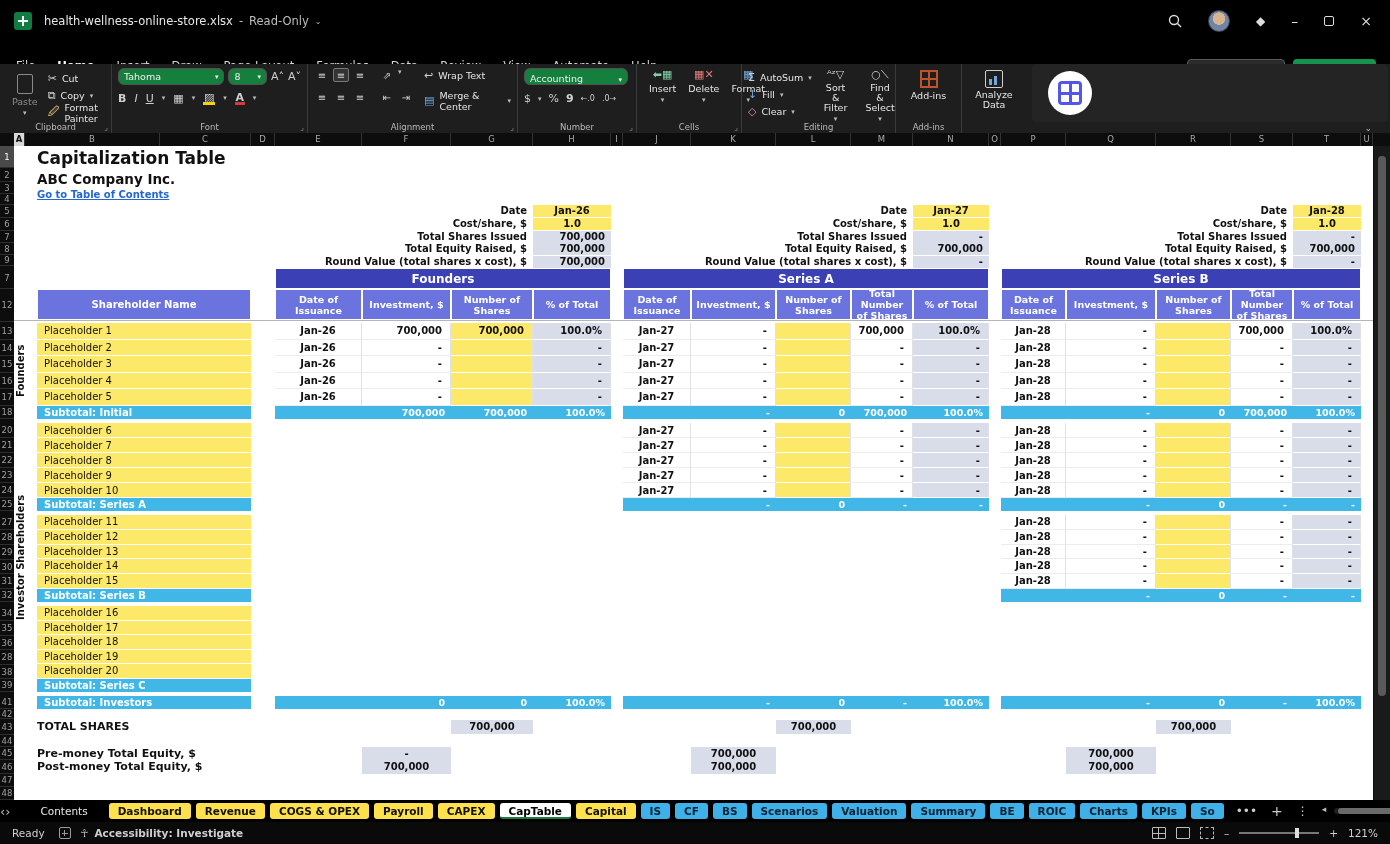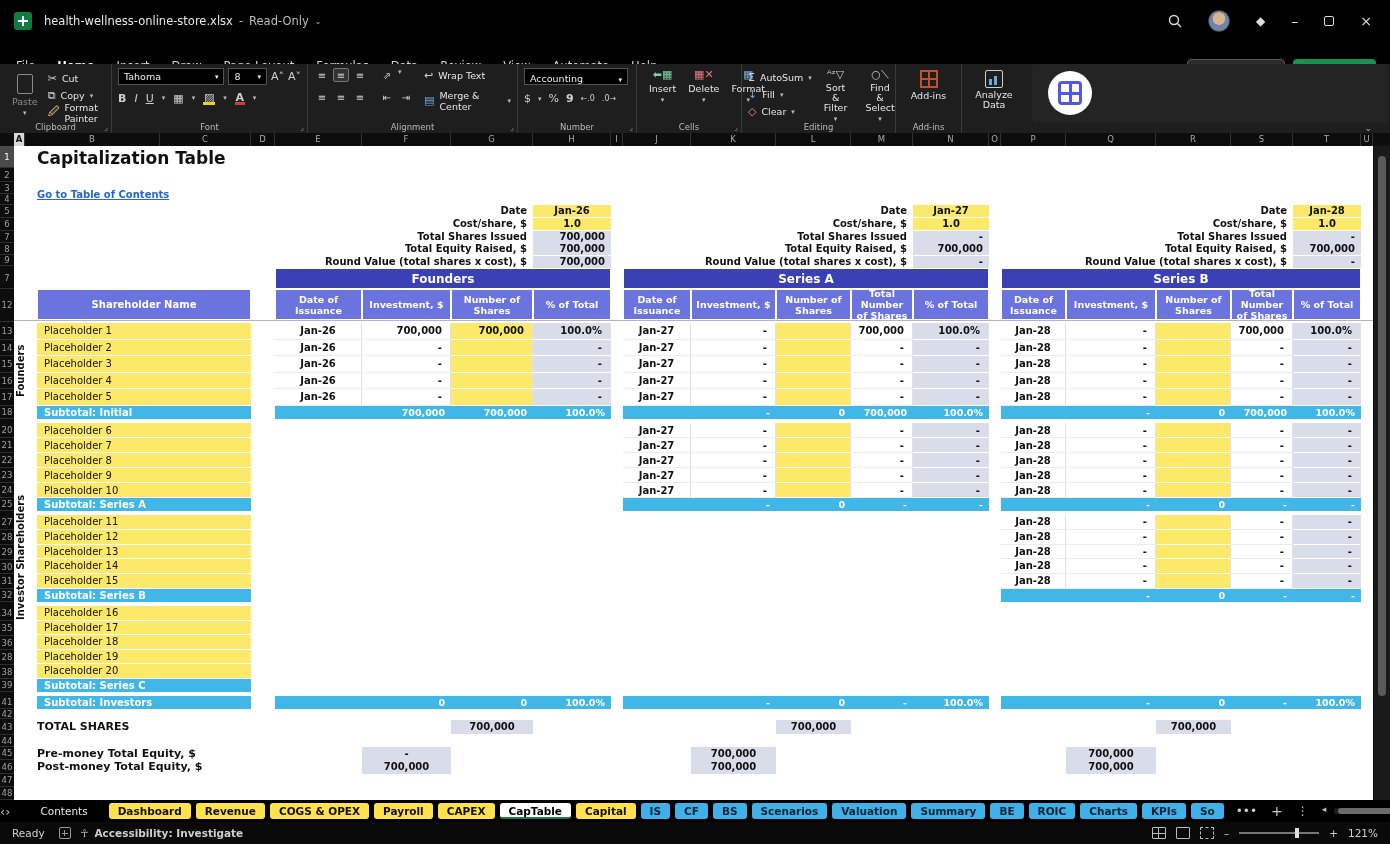--- a/index.html
+++ b/index.html
@@ -30,21 +30,21 @@
 
   
   #ribbon { position:absolute; left:0; top:64px; width:1390px; height:69px; background:#1e1e1e; display:flex; }
   .rgroup { position:relative; height:100%; padding:4px 6px 14px 6px; border-right:1px solid #3a3a3a; }
   .glabel { position:absolute; bottom:1px; left:0; right:0; text-align:center; color:#b9b9b9; font-size:8.5px; }
   .glauncher { position:absolute; bottom:1px; right:3px; color:#999; font-size:8px; }
   .bigbtn { display:flex; flex-direction:column; align-items:center; justify-content:center; color:#e6e6e6; font-size:9.5px; gap:2px; padding:0 6px; }
   .bigbtn .caret { font-size:7px; color:#bbb; }
   .dim { color:#8a8a8a; }
   .smallrow { display:flex; align-items:center; gap:5px; color:#e6e6e6; font-size:9.5px; height:15px; }
-  .ibox { background:#000000; border:1px solid #515151; border-radius:0; color:#eee; font-size:9.5px; display:flex; align-items:center; justify-content:space-between; padding:0 5px; height:17px; }
+  .ibox { background:#15803d; border:1px solid #515151; border-radius:6px; color:#eee; font-size:9.5px; display:flex; align-items:center; justify-content:space-between; padding:0 5px; height:17px; }
   .glyph { color:#cfcfcf; font-size:11px; }
   .fillbar-y { display:inline-block; width:12px; height:3px; background:#f3d10e; margin-top:-2px; }
   .fillbar-r { display:inline-block; width:10px; height:3px; background:#d43b3b; margin-top:-2px; }
   .alico { width:16px; height:14px; display:flex; align-items:center; justify-content:center; color:#cfcfcf; font-size:10px; border-radius:2px; }
   .alico.sel { border:1px solid #777; background:#333; }
   #brand { position:absolute; right:2px; top:0px; width:356px; height:58px; background:#242424; border-radius:4px; display:flex; align-items:center; }
   .brand-circle { width:44px; height:44px; border-radius:50%; background:#fff; margin-left:16px; display:flex; align-items:center; justify-content:center; }
   .brand-grid { width:24px; height:24px; border:3px solid #5157e8; border-radius:4px;
      background:linear-gradient(#5157e8,#5157e8) 50% 0/3px 100% no-repeat, linear-gradient(#5157e8,#5157e8) 0 50%/100% 3px no-repeat; }
   .brand-text { margin-left:14px; color:#fff; }
@@ -401,20 +401,21 @@
         <div class="railnum" style="top: 563px; height: 10px; line-height: 10px;">42</div>
         <div class="railnum" style="top: 573px; height: 16px; line-height: 16px;">43</div>
         <div class="railnum" style="top: 589px; height: 12px; line-height: 12px;">44</div>
         <div class="railnum" style="top: 601px; height: 13px; line-height: 13px;">45</div>
         <div class="railnum" style="top: 614px; height: 14px; line-height: 14px;">46</div>
         <div class="railnum" style="top: 628px; height: 13px; line-height: 13px;">47</div>
         <div class="railnum" style="top: 641px; height: 13px; line-height: 13px;">48</div>
       </div>
     <div id="grid">
         <div class="cell" style="left: 23px; top: 2px; width: 400px; height: 24px; font-size: 17px; font-weight: bold;">Capitalization Table</div>
+        <div class="cell" style="left: 23px; top: 25px; width: 400px; height: 18px; font-size: 13.5px; font-weight: bold;">ABC Company Inc.</div>
         <div class="cell" style="left: 23px; top: 43px; width: 300px; height: 14px; font-size: 10px; font-weight: bold; color: rgb(36, 103, 209); text-decoration: underline;">Go to Table of Contents</div>
         <div class="cell" style="left: 0px; top: 174px; width: 1359px; height: 1px; background: rgb(181, 181, 181);"></div>
         <div class="cell" style="left: 219px; top: 59px; width: 294px; height: 12px; font-size: 10px; font-weight: bold; text-align: right; line-height: 12px;">Date</div>
         <div class="cell" style="left: 519px; top: 59px; width: 78px; height: 12px; background: rgb(252, 233, 106); font-size: 10px; font-weight: bold; text-align: center; line-height: 12px; padding-right: 0px;">Jan-26</div>
         <div class="cell" style="left: 219px; top: 71.8px; width: 294px; height: 12px; font-size: 10px; font-weight: bold; text-align: right; line-height: 12px;">Cost/share, $</div>
         <div class="cell" style="left: 519px; top: 71.8px; width: 78px; height: 12px; background: rgb(252, 233, 106); font-size: 10px; font-weight: bold; text-align: center; line-height: 12px; padding-right: 0px;">1.0</div>
         <div class="cell" style="left: 219px; top: 84.6px; width: 294px; height: 12px; font-size: 10px; font-weight: bold; text-align: right; line-height: 12px;">Total Shares Issued</div>
         <div class="cell" style="left: 519px; top: 84.6px; width: 78px; height: 12px; background: rgb(217, 220, 233); font-size: 10px; font-weight: bold; text-align: right; line-height: 12px; padding-right: 6px;">700,000</div>
         <div class="cell" style="left: 219px; top: 97.4px; width: 294px; height: 12px; font-size: 10px; font-weight: bold; text-align: right; line-height: 12px;">Total Equity Raised, $</div>
         <div class="cell" style="left: 519px; top: 97.4px; width: 78px; height: 12px; background: rgb(217, 220, 233); font-size: 10px; font-weight: bold; text-align: right; line-height: 12px; padding-right: 6px;">700,000</div>

